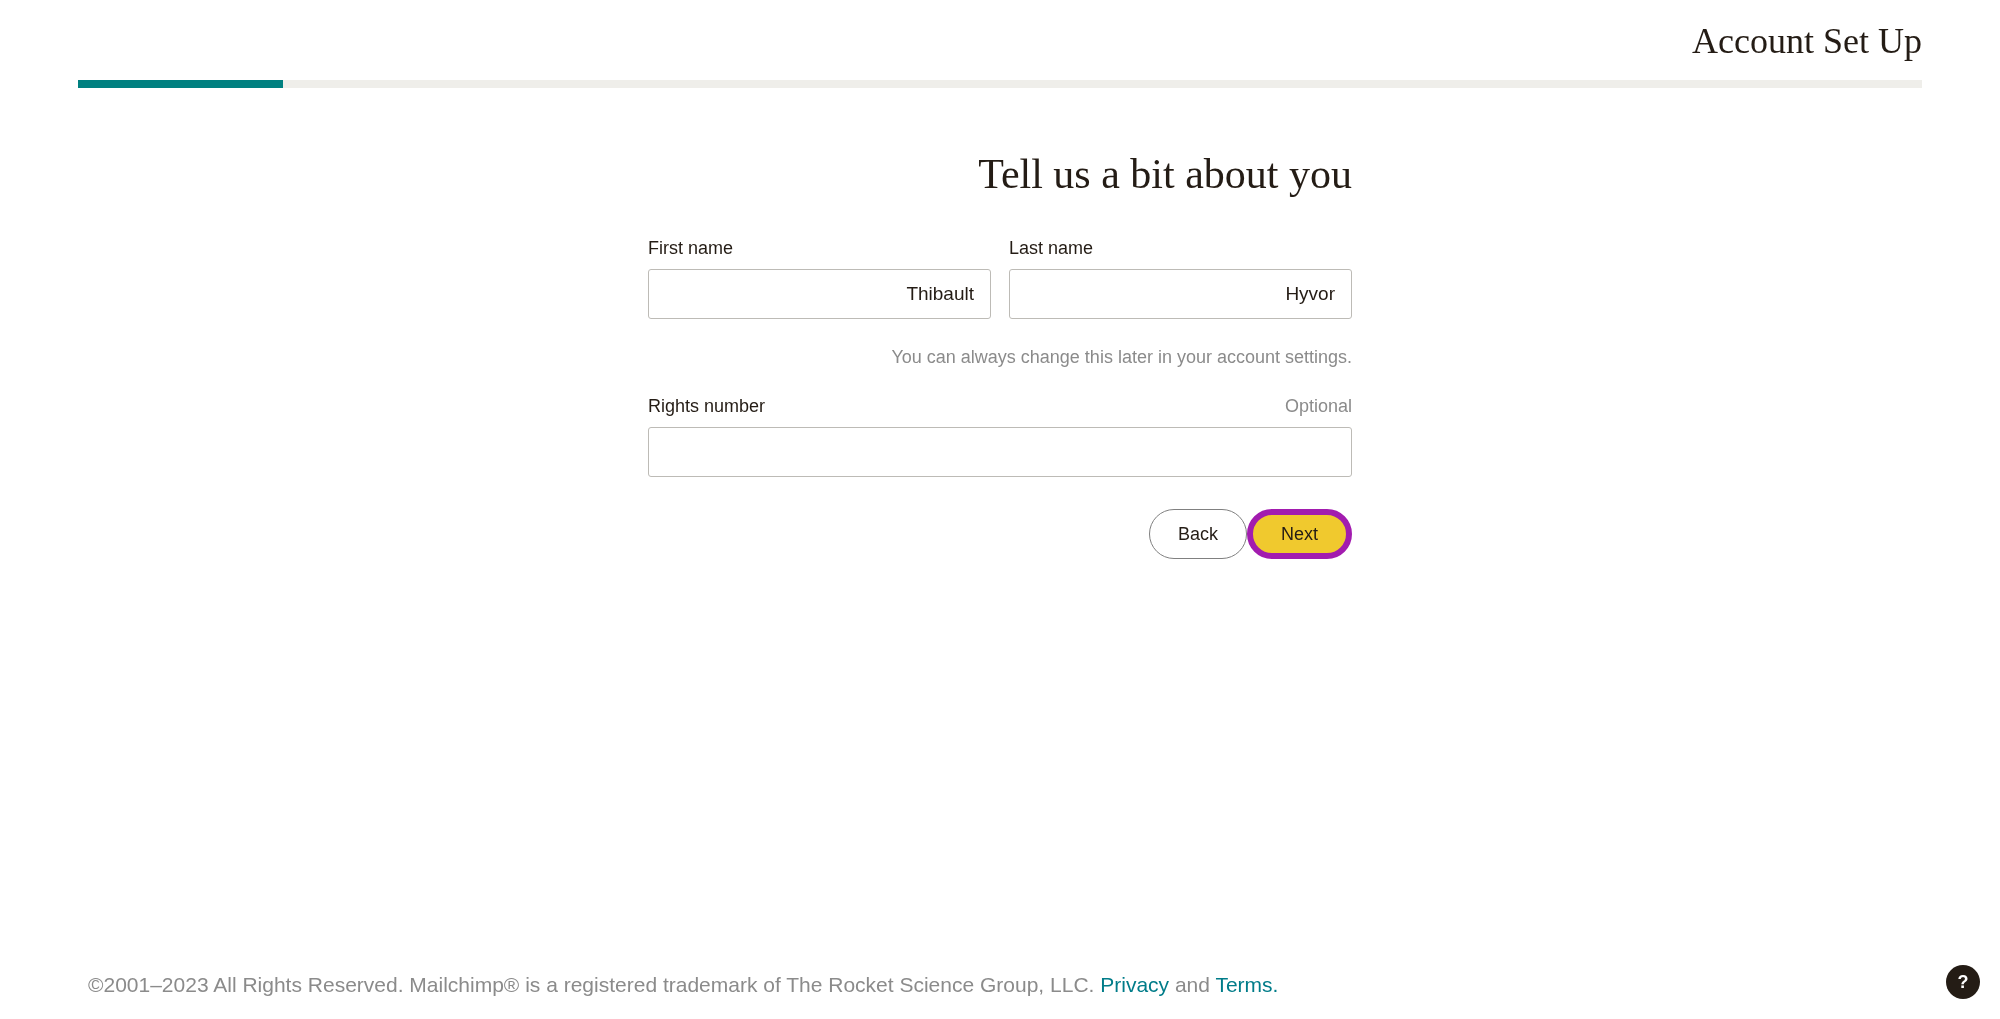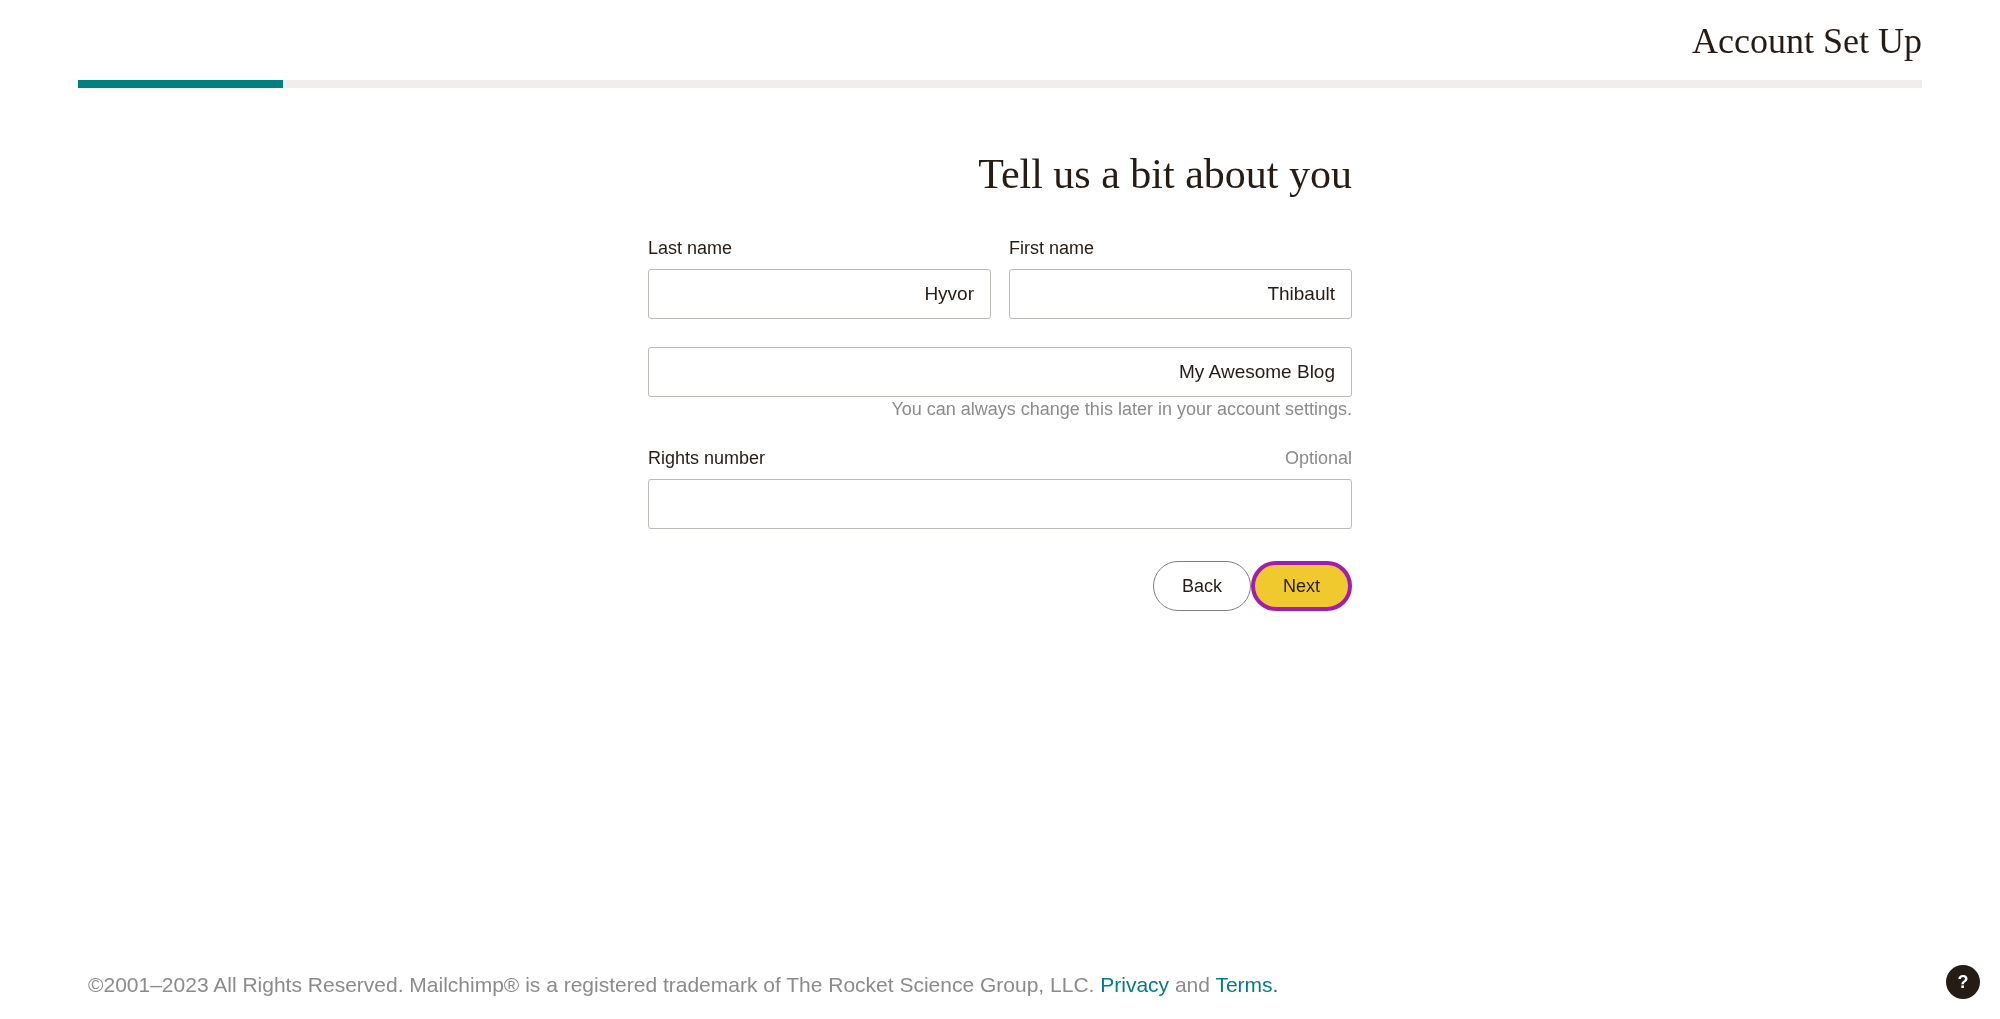--- a/index.html
+++ b/index.html
@@ -108,21 +108,21 @@
     justify-content: center;
     font-family: inherit;
   }
   .btn-secondary {
     background: #ffffff;
     border: 1px solid #808080;
     color: #241c15;
   }
   .btn-primary {
     background: #f0c92e;
-    border: 4px solid #a21caf;
+    border: 6px solid #a21caf;
     color: #241c15;
   }
   .footer {
     position: absolute;
     left: 88px;
     bottom: 22px;
     font-size: 21px;
     color: #8b8b8b;
   }
   .footer a {
@@ -157,34 +157,33 @@
 <div class="progress-track">
   <div class="progress-fill" style="width:11.1%"></div>
 </div>
 
 <div class="form-wrap">
   <h2 class="form-heading">Tell us a bit about you</h2>
 
   <div class="row">
     <div class="field">
       <div class="label-row">
+        <label class="label">First name</label>
+      </div>
+      <input class="input" type="text" value="Thibault" style="">
+    </div>
+    <div class="field">
+      <div class="label-row">
         <label class="label">Last name</label>
       </div>
       <input class="input" type="text" value="Hyvor" style="">
     </div>
-    <div class="field">
-      <div class="label-row">
-        <label class="label">First name</label>
-      </div>
-      <input class="input" type="text" value="Thibault" style="">
-    </div>
   </div>
 
   <div class="single-field-block">
-    <input class="input" type="text" style="width: 100%;" value="My Awesome Blog">
     <div class="helper">You can always change this later in your account settings.</div>
   </div>
 
   <div class="single-field-block">
     <div class="label-row">
       <label class="label">Rights number</label>
       <span class="optional">Optional</span>
     </div>
     <input class="input" type="text" style="width: 100%;" value="">
   </div>

